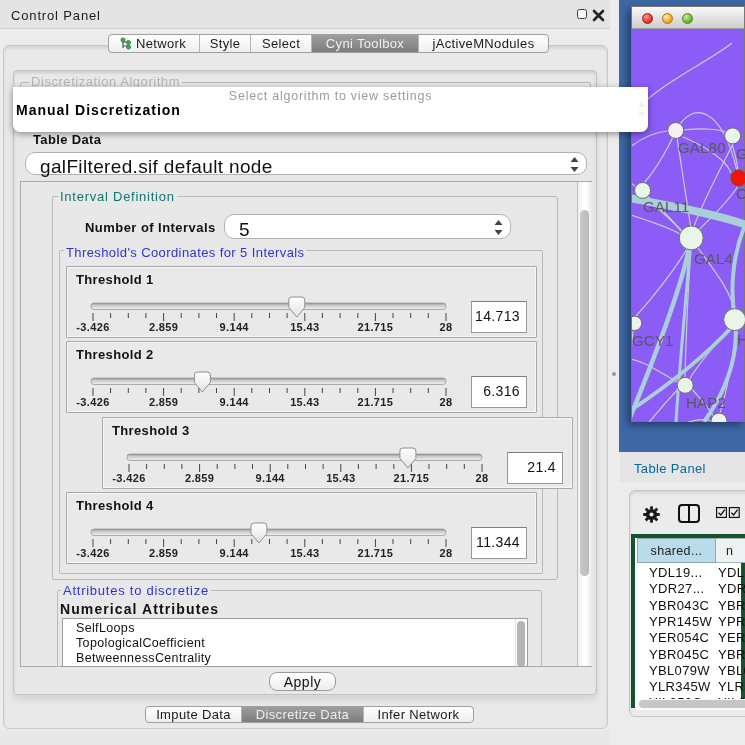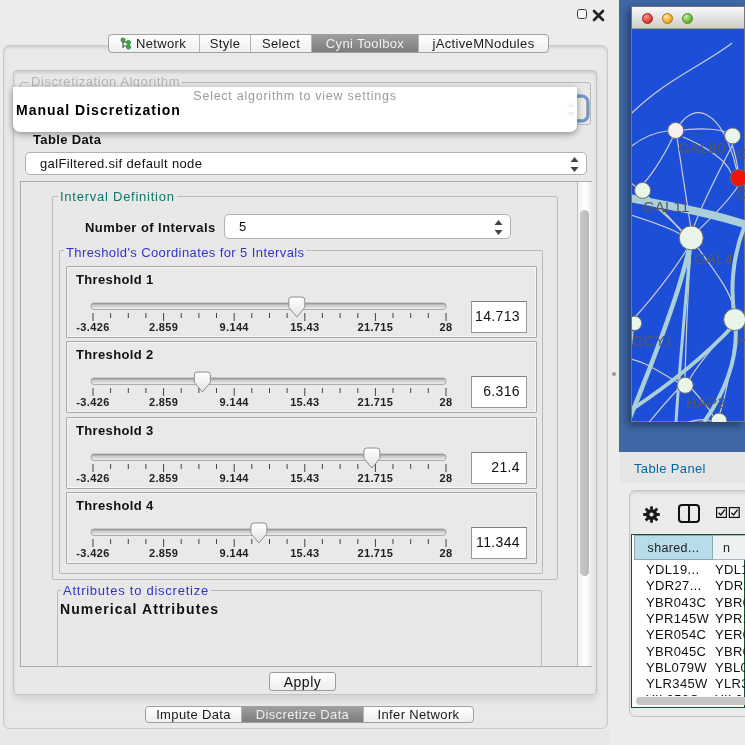--- a/index.html
+++ b/index.html
@@ -29,65 +29,68 @@
 #bottabs { left:145px; top:706px; height:17px;}
 #bottabs .s { font-size:13px; line-height:15px;}
 
 
 .grp { position:absolute; border:1px solid #b9b9b9; border-radius:2px; }
 .grplab { position:absolute; font-size:13px; background:#e8e8e8; padding:0 2px; line-height:13px; letter-spacing:0.4px;}
 .green { color:#0f766e; }
 .blue { color:#3333cc; }
 
 
-.combo { position:absolute; background:#ffffff; border:1px solid #b2b2b2; border-radius:5px;
-  font-size:13px; color:#111; }
+.combo { position:absolute; background:#ffffff; border:1px solid #b2b2b2; border-radius:10px;
+  font-size:19px; color:#111; }
 .combo .tx { position:absolute; left:14px; top:3px; }
 .stepper { position:absolute; right:7px; top:4px; }
 
 
 .thbox { position:absolute; left:66px; width:471px; height:72px; border:1px solid #a9a9a9;
   background:#e9e9e9; border-radius:1px; box-shadow:0 0 0 1px #f6f6f6 inset; }
 .thbox .ttl { position:absolute; left:9px; top:5px; font-size:13px; font-weight:bold; color:#111; }
 .valbox { position:absolute; left:404px; top:34px; width:56px; height:32px; background:#fff;
   border:1px solid #989898; border-top-color:#7e7e7e; }
 .valbox .v { position:absolute; right:6px; top:6px; font-size:14px; color:#111; }
 
 
-#popup { left:13px; top:87px; width:564px; height:45px; background:#ffffff;
+#popup { left:13px; top:87px; width:635px; height:45px; background:#ffffff;
   border-radius:0 0 7px 7px; box-shadow:0 2px 7px rgba(0,0,0,0.4); z-index:50; }
 #popup .ph { position:absolute; top:2px; width:100%; text-align:center; color:#9b9b9b; font-size:12.5px; letter-spacing:0.75px;}
 #popup .i1 { position:absolute; top:15px; left:3px; font-weight:bold; color:#000; font-size:14px; letter-spacing:1px;}
 #popup .i2 { position:absolute; top:30.5px; left:3px; color:#111; font-size:14px; letter-spacing:0.2px;}
 
 
 .vsb-track { position:absolute; background:linear-gradient(90deg,#efefef,#ffffff 40%,#ffffff 60%,#e8e8e8); border-left:1px solid #bdbdbd;}
 .vsb-thumb { position:absolute; background:linear-gradient(90deg,#c9c9c9,#b9b9b9); border-radius:5px; }
 
 
 #mdi { left:619px; top:0; width:126px; height:452px; background:#3e68a5; }
-#macwin { left:631px; top:6px; width:114px; height:416px; background:#1d4ed8;
+#macwin { left:631px; top:6px; width:114px; height:416px; background:#8b5cf6;
   border:1px solid #777; box-shadow: -3px 3px 8px rgba(0,0,20,0.45); }
 #mactitle { left:0; top:0; width:112px; height:22px; background:linear-gradient(#f9f9f9,#cdcdcd); border-bottom:1px solid #9f9f9f;}
 .light { position:absolute; top:5.5px; width:11px; height:11px; border-radius:50%; }
 #tp-title { left:620px; top:452px; width:125px; height:30px; background:#e5e5e5; }
 #tp-title .t { position:absolute; left:14px; top:9px; font-size:13px; color:#0369a1; }
 #tpbox { left:629px; top:490px; width:124px; height:227px; background:#ebebeb;
   border:1px solid #c6c6c6; border-radius:6px; box-shadow:inset 0 2px 3px rgba(0,0,0,0.10);}
-#ttable { left:631px; top:534px; width:114px; height:174px; background:#ffffff; border:1px solid #14532d; }
+#ttable { left:631px; top:534px; width:114px; height:174px; background:#ffffff; border:4px solid #14532d; }
 .hcell { position:absolute; top:0; height:25px; font-size:12.5px; color:#222; text-align:center; line-height:25px; }
 .trow { position:absolute; left:0; width:200px; font-size:13px; color:#111; }
 .trow span { position:absolute; }
 </style>
 </head>
 <body>
 <div id="stage">
 
   <div id="cpanel" class="abs"></div>
   <div class="abs" style="left:610px;top:0;width:135px;height:745px;background:#ececec;"></div>
+  <div id="cp-title" class="abs">
+      <span class="t">Control Panel</span>
+    </div>
   <div id="floatic" class="abs"></div>
   <svg class="abs" style="left:592px;top:9px" width="13" height="13" viewBox="0 0 13 13">
     <path d="M2 2 L11 11 M11 2 L2 11" stroke="#222" stroke-width="2.6" stroke-linecap="round"></path>
   </svg>
 
   <div id="outerpanel" class="abs"></div>
   <div id="innerpanel" class="abs"></div>
 
   <div id="toptabs" class="seg">
     <div class="s" style="width:90px; position:relative; padding-left:14px;">
@@ -226,21 +229,21 @@
         <text x="167.2" y="64" font-size="11" font-weight="bold" fill="#222" text-anchor="middle" font-family="Liberation Sans">9.144</text>
         <text x="237.8" y="64" font-size="11" font-weight="bold" fill="#222" text-anchor="middle" font-family="Liberation Sans">15.43</text>
         <text x="308.4" y="64" font-size="11" font-weight="bold" fill="#222" text-anchor="middle" font-family="Liberation Sans">21.715</text>
         <text x="379.0" y="64" font-size="11" font-weight="bold" fill="#222" text-anchor="middle" font-family="Liberation Sans">28</text>
         <path d="M 127.4 36.5 v -3.5 q 0 -3 3 -3 h 10 q 3 0 3 3 v 3.5 l 0 4 l -8 9.5 l -8 -9.5 z" fill="url(#thg)" stroke="#8e8e8e" stroke-width="1"></path>
       </svg>
       <div class="valbox">
         <span class="v">6.316</span>
       </div>
     </div>
-    <div class="thbox" style="top:417px;">
+    <div class="thbox" style="top:417px;margin-left:36px;">
       <div class="ttl">Threshold 3</div>
       <svg style="position:absolute;left:0;top:0" width="469" height="70" viewBox="0 0 469 70">
         <defs>
           <linearGradient id="trk" x1="0" y1="0" x2="0" y2="1">
             <stop offset="0" stop-color="#8f8f8f"></stop>
             <stop offset="0.35" stop-color="#c9c9c9"></stop>
             <stop offset="1" stop-color="#f2f2f2"></stop>
           </linearGradient>
           <linearGradient id="thg" x1="0" y1="0" x2="0" y2="1">
             <stop offset="0" stop-color="#ffffff"></stop>
@@ -328,23 +331,30 @@
       <div class="valbox">
         <span class="v">11.344</span>
       </div>
     </div>
 
   <div class="abs" style="left:21px; top:182px; width:555px; height:485px; overflow:hidden;">
     <div class="grp" style="left:36px; top:408px; width:485px; height:120px;"></div>
   </div>
   <div class="grplab blue" style="left:61px; top:584px; letter-spacing:0.75px;">Attributes to discretize</div>
   <div class="abs" style="left:60px; top:601px; font-size:14px; font-weight:bold; color:#111; letter-spacing:1.1px;">Numerical Attributes</div>
+  <div class="abs" style="left:62px; top:618px; width:466px; height:49px; background:#ffffff; border:1px solid #9d9d9d; overflow:hidden;">
+    <div style="position:absolute; left:13px; top:2px; font-size:12.5px; color:#111;">SelfLoops</div>
+    <div style="position:absolute; left:13px; top:17px; font-size:12.5px; color:#111;">TopologicalCoefficient</div>
+    <div style="position:absolute; left:13px; top:32px; font-size:12.5px; color:#111;">BetweennessCentrality</div>
+    <div style="position:absolute; right:1px; top:0px; width:11px; height:49px; background:#fdfdfd; border-left:1px solid #e2e2e2;"></div>
+    <div style="position:absolute; right:2px; top:2px; width:8px; height:46px; background:#b5b5b5; border-radius:4px;"></div>
+  </div>
 
   <div class="abs" style="left:269px; top:672px; width:67px; height:19px; background:linear-gradient(#ffffff,#ededed);
-       border:1px solid #9c9c9c; border-radius:3px; text-align:center; font-size:14px; color:#111; line-height:18px; letter-spacing:0.5px;">Apply</div>
+       border:1px solid #9c9c9c; border-radius:8px; text-align:center; font-size:14px; color:#111; line-height:18px; letter-spacing:0.5px;">Apply</div>
 
   <div id="bottabs" class="seg">
     <div class="s" style="width:95px;">Impute Data</div>
     <div class="s sel" style="width:122px;">Discretize Data</div>
     <div class="s" style="width:110px;">Infer Network</div>
   </div>
 
   <div class="abs" style="left:612px; top:372px; width:4px; height:4px; border-radius:50%; background:#9a9a9a;"></div>
 
   <div id="mdi" class="abs"></div>

